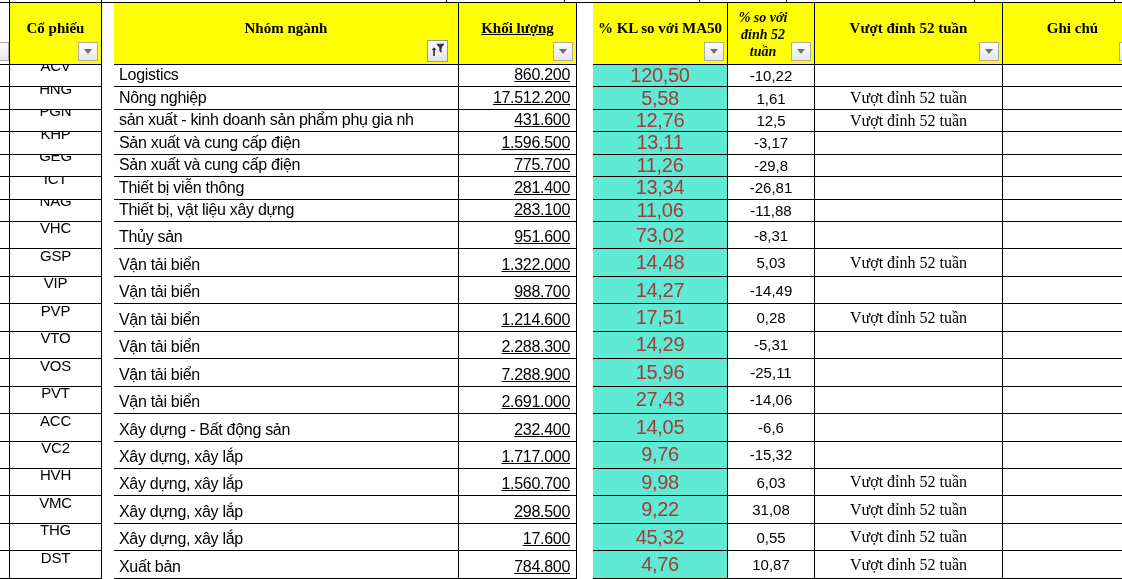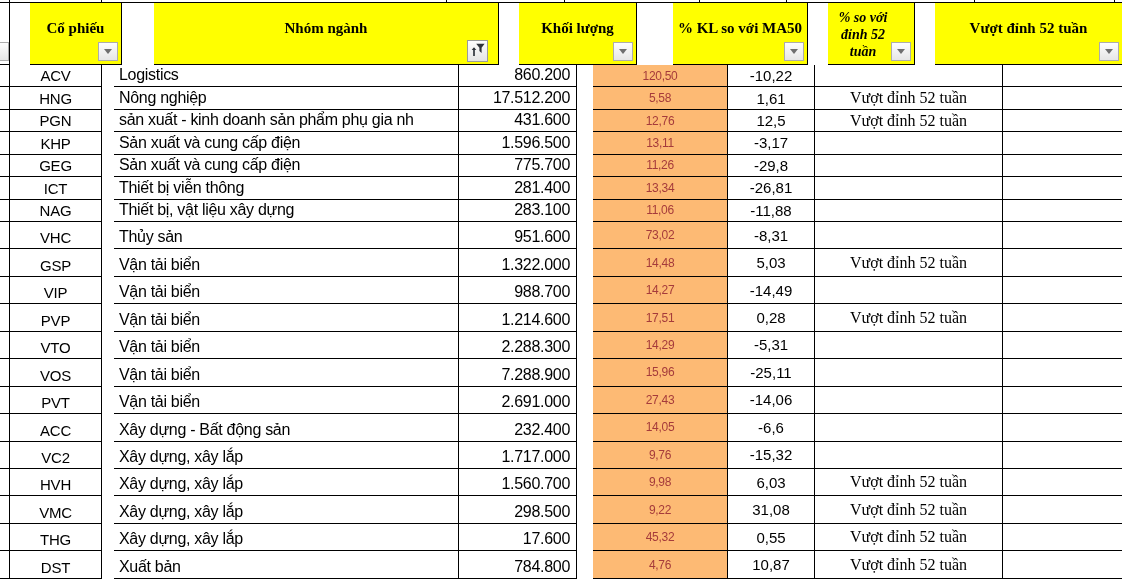--- a/index.html
+++ b/index.html
@@ -8,29 +8,29 @@
     font-family:"Liberation Sans","DejaVu Sans",sans-serif;color:#000;
   }
   
   .topstrip{position:relative;height:2px;background:#fff;}
   .tick{position:absolute;top:0;width:1px;height:2px;background:#000;}
 
   
   .w-gut{width:10px;flex:none;}
   .w-code{width:92px;flex:none;}
   .w-ind{width:345px;flex:none;margin-left:12px;}
-  .w-vol{width:118px;flex:none;}
+  .w-vol{width:118px;flex:none;text-decoration:underline;}
   .w-ma{width:135px;flex:none;margin-left:16px;}
   .w-peak{width:87px;flex:none;}
   .w-brk{width:188px;flex:none;}
   .w-note{width:140px;flex:none;}
   .w-sliver{width:7px;flex:none;}
 
   
-  .hrow{display:flex;height:63px;border-top:1px solid #000;box-sizing:border-box;gap:20px;}
+  .hrow{display:flex;height:63px;border-top:1px solid #000;box-sizing:border-box;}
   .h-cell{
     box-sizing:border-box;position:relative;background:#FFFF00;
     border-right:1px solid #000;border-bottom:1px solid #000;
     display:flex;align-items:center;justify-content:center;
     font-family:"Liberation Serif","DejaVu Serif",serif;font-weight:bold;font-size:15px;
     white-space:nowrap;overflow:visible;
   }
   .h-gut{background:#fff;}
   .h-sliver{background:#fff;border-right:none;}
   .h-label{padding-bottom:10px;}
@@ -57,27 +57,27 @@
 
   
   .row{display:flex;height:27.46px;}
   .row.small{height:22.43px;}
   .cell{
     box-sizing:border-box;border-right:1px solid #000;border-bottom:1px solid #000;
     overflow:hidden;white-space:nowrap;background:#fff;
   }
   .c-gut{border-right:1px solid #000;}
   .c-sliver{border-right:none;background:#fff;}
-  .c-code{display:flex;align-items:flex-end;justify-content:center;padding-bottom:2px;
+  .c-code{display:flex;align-items:flex-end;justify-content:center;padding-bottom:12px;
     font-size:15px;letter-spacing:-0.2px;}
   .c-ind{display:flex;align-items:flex-end;padding:3px 2px 2px 5px;font-size:16px;letter-spacing:-0.3px;}
   .c-vol{display:flex;align-items:flex-end;justify-content:flex-end;padding:0 6px 2px 0;
     font-size:16px;letter-spacing:-0.3px;}
-  .c-ma{display:flex;align-items:center;justify-content:center;background:#fdba74;color:#A53B3B;
-    font-size:12px;letter-spacing:-0.3px;text-align:right;}
+  .c-ma{display:flex;align-items:center;justify-content:center;background:#5eead4;color:#A53B3B;
+    font-size:20px;letter-spacing:-0.3px;text-align:right;}
   .c-peak{display:flex;align-items:center;justify-content:center;font-size:15px;}
   .c-brk{display:flex;align-items:center;justify-content:center;
     font-family:"Liberation Serif","DejaVu Serif",serif;font-size:16px;}
 </style>
 </head>
 <body>
 
 <div class="sheet">
 
   <div class="topstrip">

